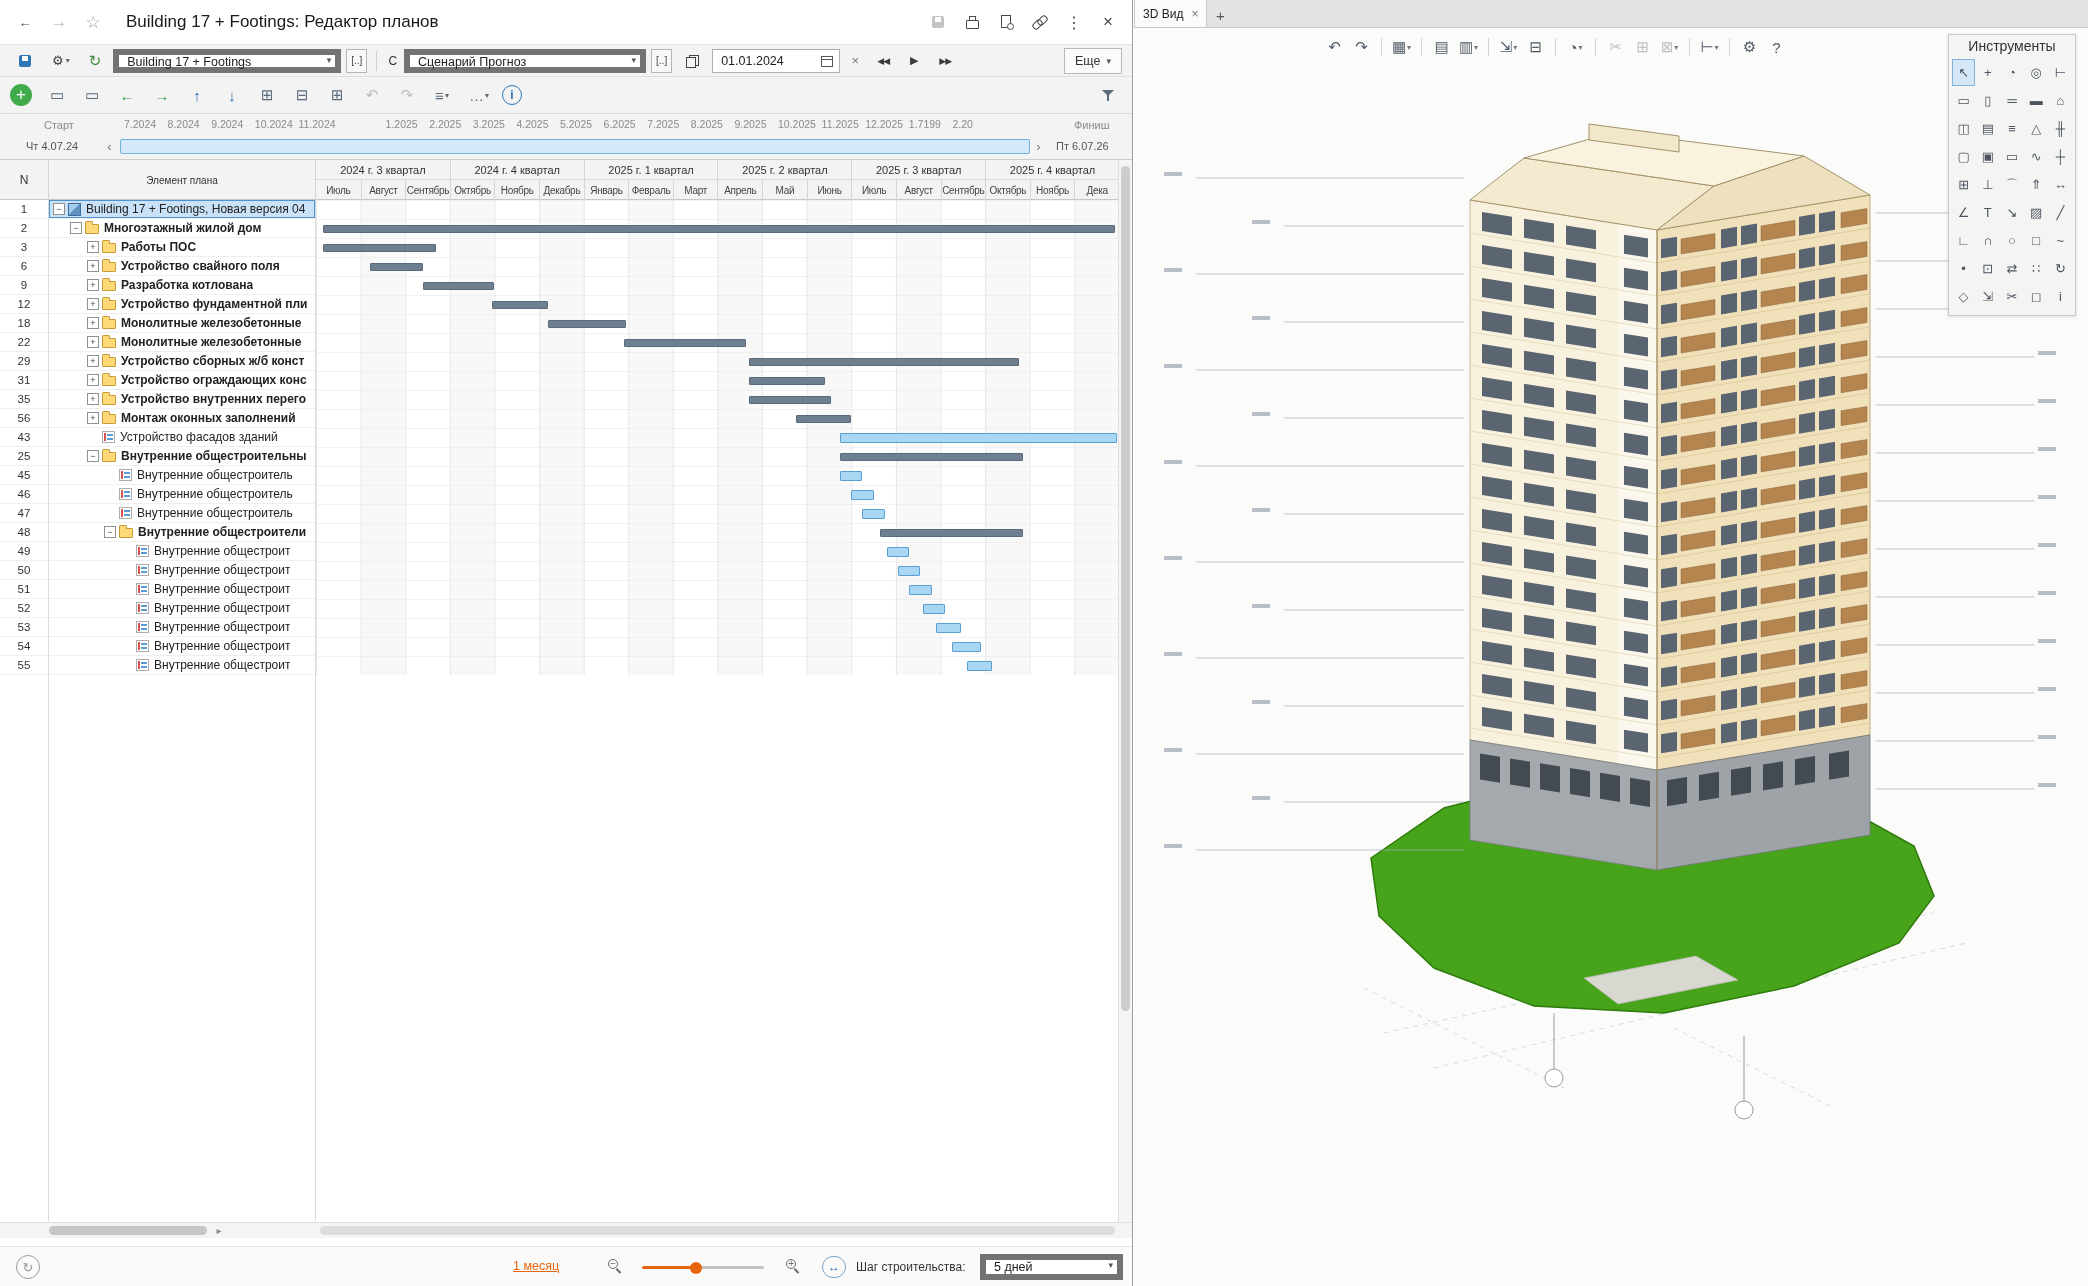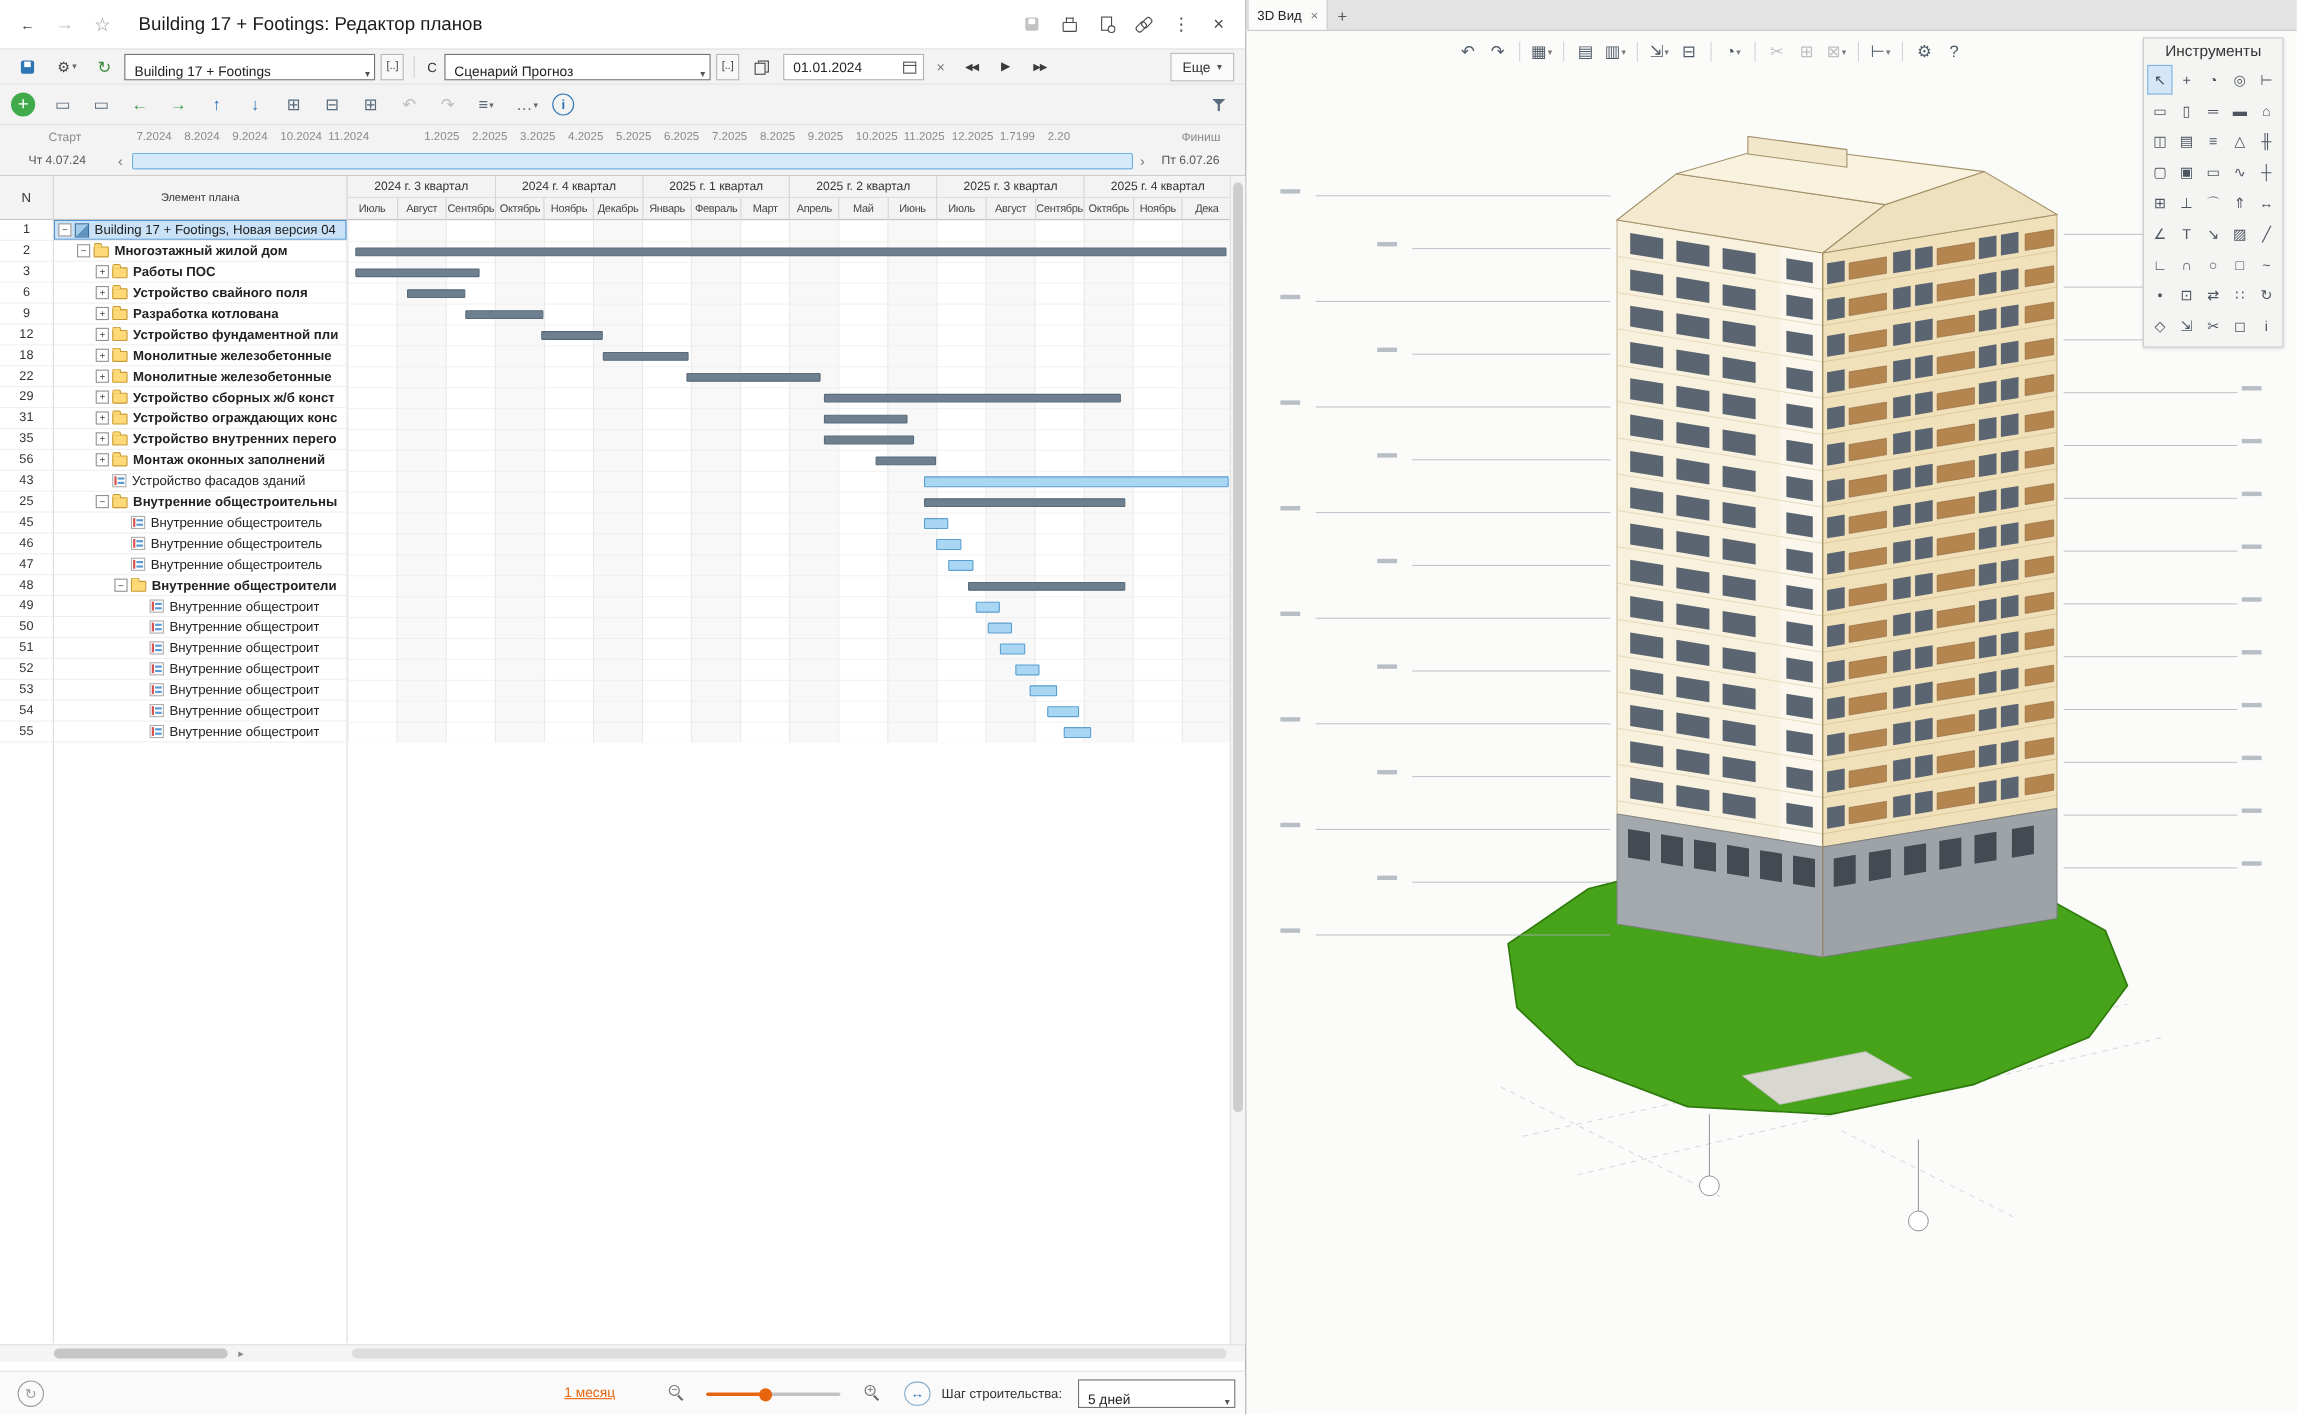--- a/index.html
+++ b/index.html
@@ -30,21 +30,21 @@
   .mi-cal::after{content:"";position:absolute;left:2px;top:6px;right:2px;height:1.3px;background:currentColor}
   .mi-funnel::before{content:"";position:absolute;left:2px;top:3px;border-left:6px solid transparent;border-right:6px solid transparent;border-top:6px solid currentColor}
   .mi-funnel::after{content:"";position:absolute;left:7px;top:8px;width:2px;height:6px;background:currentColor}
   .mi-mag{width:17px;height:17px}
   .mi-mag::before{content:"";position:absolute;left:2px;top:2px;width:8px;height:8px;border:1.6px solid currentColor;border-radius:50%}
   .mi-mag::after{content:"";position:absolute;left:11px;top:11px;width:6px;height:1.8px;background:currentColor;transform:rotate(45deg);transform-origin:0 0}
   .mag-sign{position:absolute;left:2.6px;top:1.4px;width:9px;text-align:center;font-size:10px;color:inherit}
   
   .toolbar2{position:absolute;left:0;top:44px;width:100%;height:33px;background:#f3f3f3;border-top:1px solid #e2e2e2;border-bottom:1px solid #dedede;display:flex;align-items:center;padding:0 10px;box-sizing:border-box;gap:5px}
   .btn{height:26px;min-width:26px;border:1px solid transparent;background:transparent;display:inline-flex;align-items:center;justify-content:center;font-size:13px;color:#444;cursor:pointer;gap:2px}
-  .combo{height:24px;border:1px solid #737373;background:#fff;display:inline-flex;align-items:flex-end;padding:0 4px 0 8px;font-size:12.5px;color:#222;box-sizing:border-box;cursor:pointer}
+  .combo{height:24px;border:6px solid #737373;background:#fff;display:inline-flex;align-items:flex-start;padding:0 4px 0 8px;font-size:12.5px;color:#222;box-sizing:border-box;cursor:pointer}
   .combo .dd{margin-left:auto;color:#555;font-size:9px;padding-left:8px}
   .plan-combo{width:228px}
   .scen-combo{width:242px}
   .step-combo{width:143px;height:26px}
   .mini{height:24px;border:1px solid #b5b5b5;background:#f8f8f8;font-size:10px;color:#444;padding:0 4px;cursor:pointer}
   .vsep{width:1px;height:20px;background:#d0d0d0;margin:0 4px}
   .pfx{font-size:12px;color:#333;margin:0 2px}
   .datebox{height:24px;width:128px;border:1px solid #aab0b6;background:#fff;display:inline-flex;align-items:center;padding:0 4px 0 8px;font-size:12.5px;box-sizing:border-box;gap:6px}
   .datebox .mi{margin-left:auto;color:#555}
   .xbtn{width:20px;height:24px;border:none;background:transparent;color:#777;font-size:13px;cursor:pointer}

